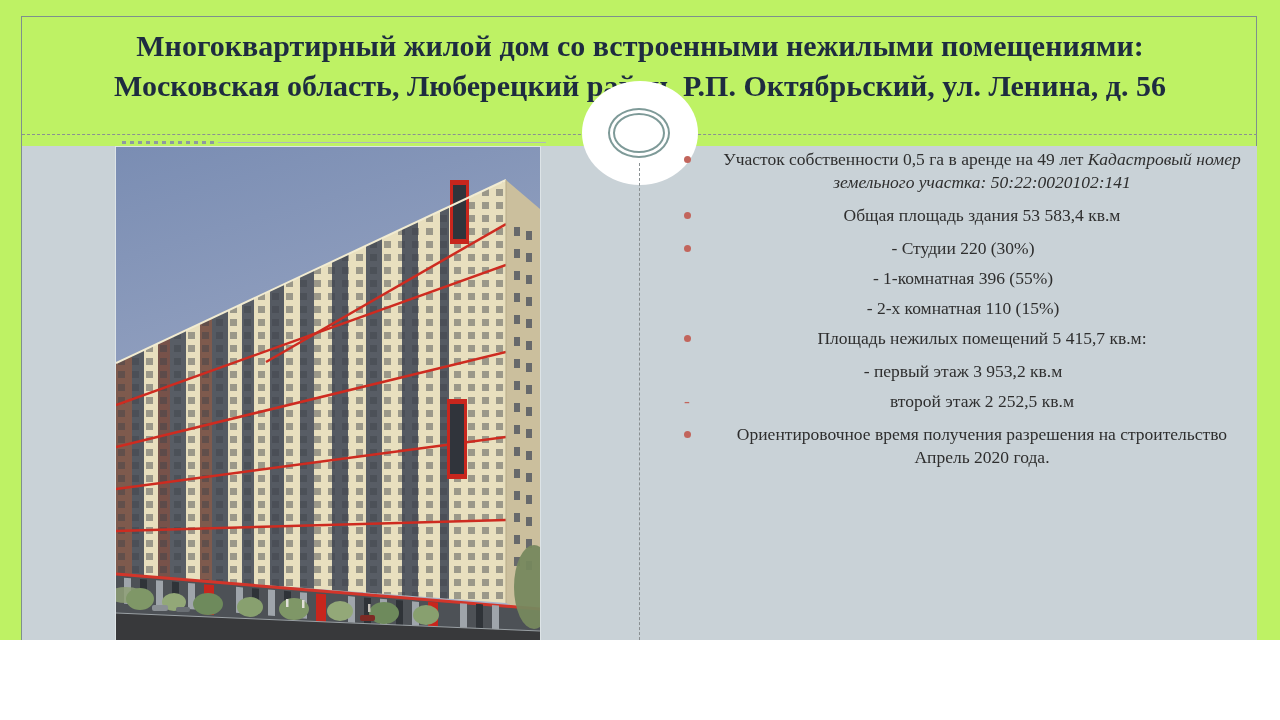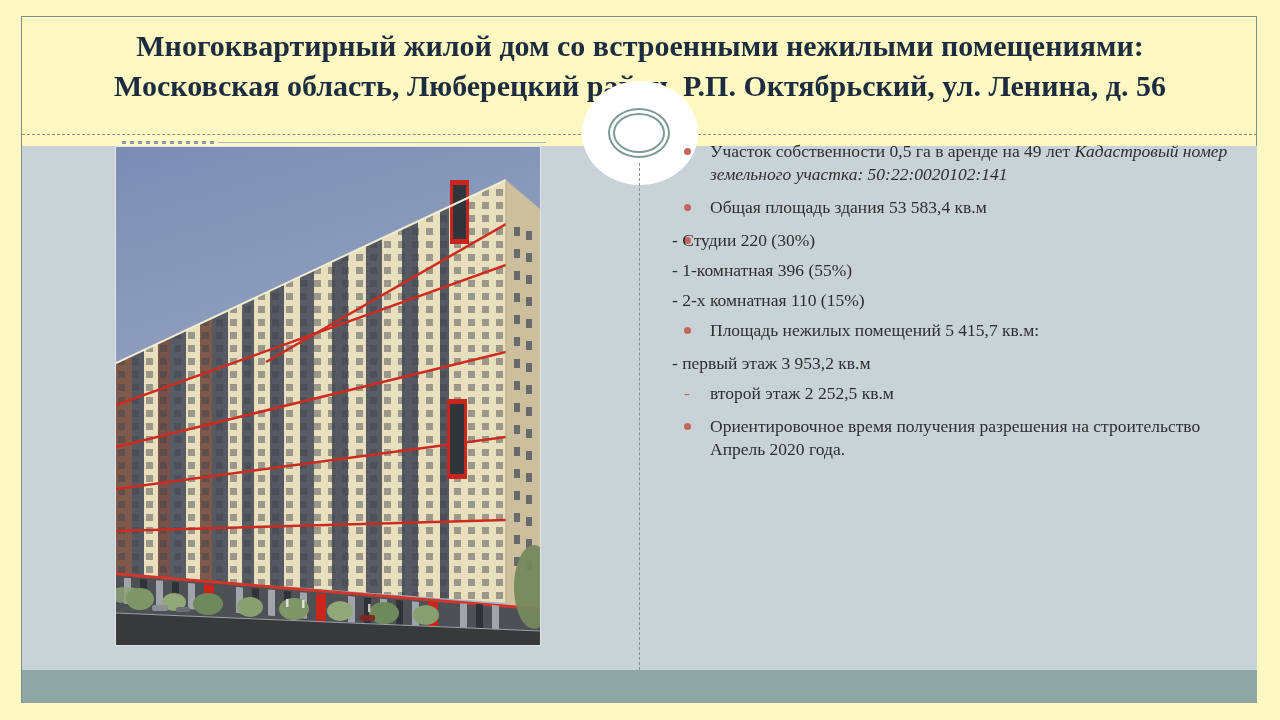--- a/index.html
+++ b/index.html
@@ -1,16 +1,16 @@
 <!DOCTYPE html>
 <html lang="ru"><head>
 <meta charset="utf-8">
 <style>
   html,body{margin:0;padding:0;background:#ffffff;}
-  .slide{position:relative;width:1280px;height:720px;background:#fef9c3;overflow:hidden;
+  .slide{position:relative;width:1280px;height:640px;background:#bef264;overflow:hidden;
          font-family:"Liberation Serif","DejaVu Serif",serif;}
   
   .frame{position:absolute;left:21px;top:16px;width:1236px;height:687px;
          border:1px solid #7E908D;box-sizing:border-box;pointer-events:none;}
   
   .title{position:absolute;left:60px;top:26px;width:1160px;text-align:center;
          color:#1E2C40;font-weight:bold;font-size:30px;line-height:40px;}
   
   .h-divider{position:absolute;left:22px;top:134px;width:1235px;height:0;
              border-top:1px dashed #8a9092;}
@@ -28,21 +28,21 @@
   
   .band{position:absolute;left:22px;top:670px;width:1235px;height:33px;background:#8CA7A4;z-index:1;}
   
   .dots-row{position:absolute;left:122px;top:141px;width:92px;height:3px;z-index:2;
             background:repeating-linear-gradient(90deg,#8D9AA0 0 4px,transparent 4px 8px);}
   .top-rule{position:absolute;left:218px;top:142px;width:328px;height:1px;background:#AEB9BD;z-index:2;}
   
   .picture{position:absolute;left:116px;top:147px;width:424px;height:498px;z-index:2;
            outline:1px solid #DDE4E7;}
   
-  .details{position:absolute;left:658px;top:140px;width:596px;z-index:2;}
+  .details{position:absolute;left:658px;top:148px;width:596px;z-index:2;text-align:center;}
   .li{position:relative;font-size:17.5px;line-height:23px;color:#2e2e2e;margin:0 0 10px 0;}
   .li.dot,.li.dash{padding-left:52px;}
   .li.none{padding-left:14px;margin-bottom:7px;}
   .li em{font-style:italic;}
   .marker-dot{position:absolute;left:26px;top:8px;width:7px;height:7px;border-radius:50%;
               background:#C2655C;}
   .marker-dash{position:absolute;left:26px;top:0;color:#C2655C;}
 </style>
 </head>
 <body>

